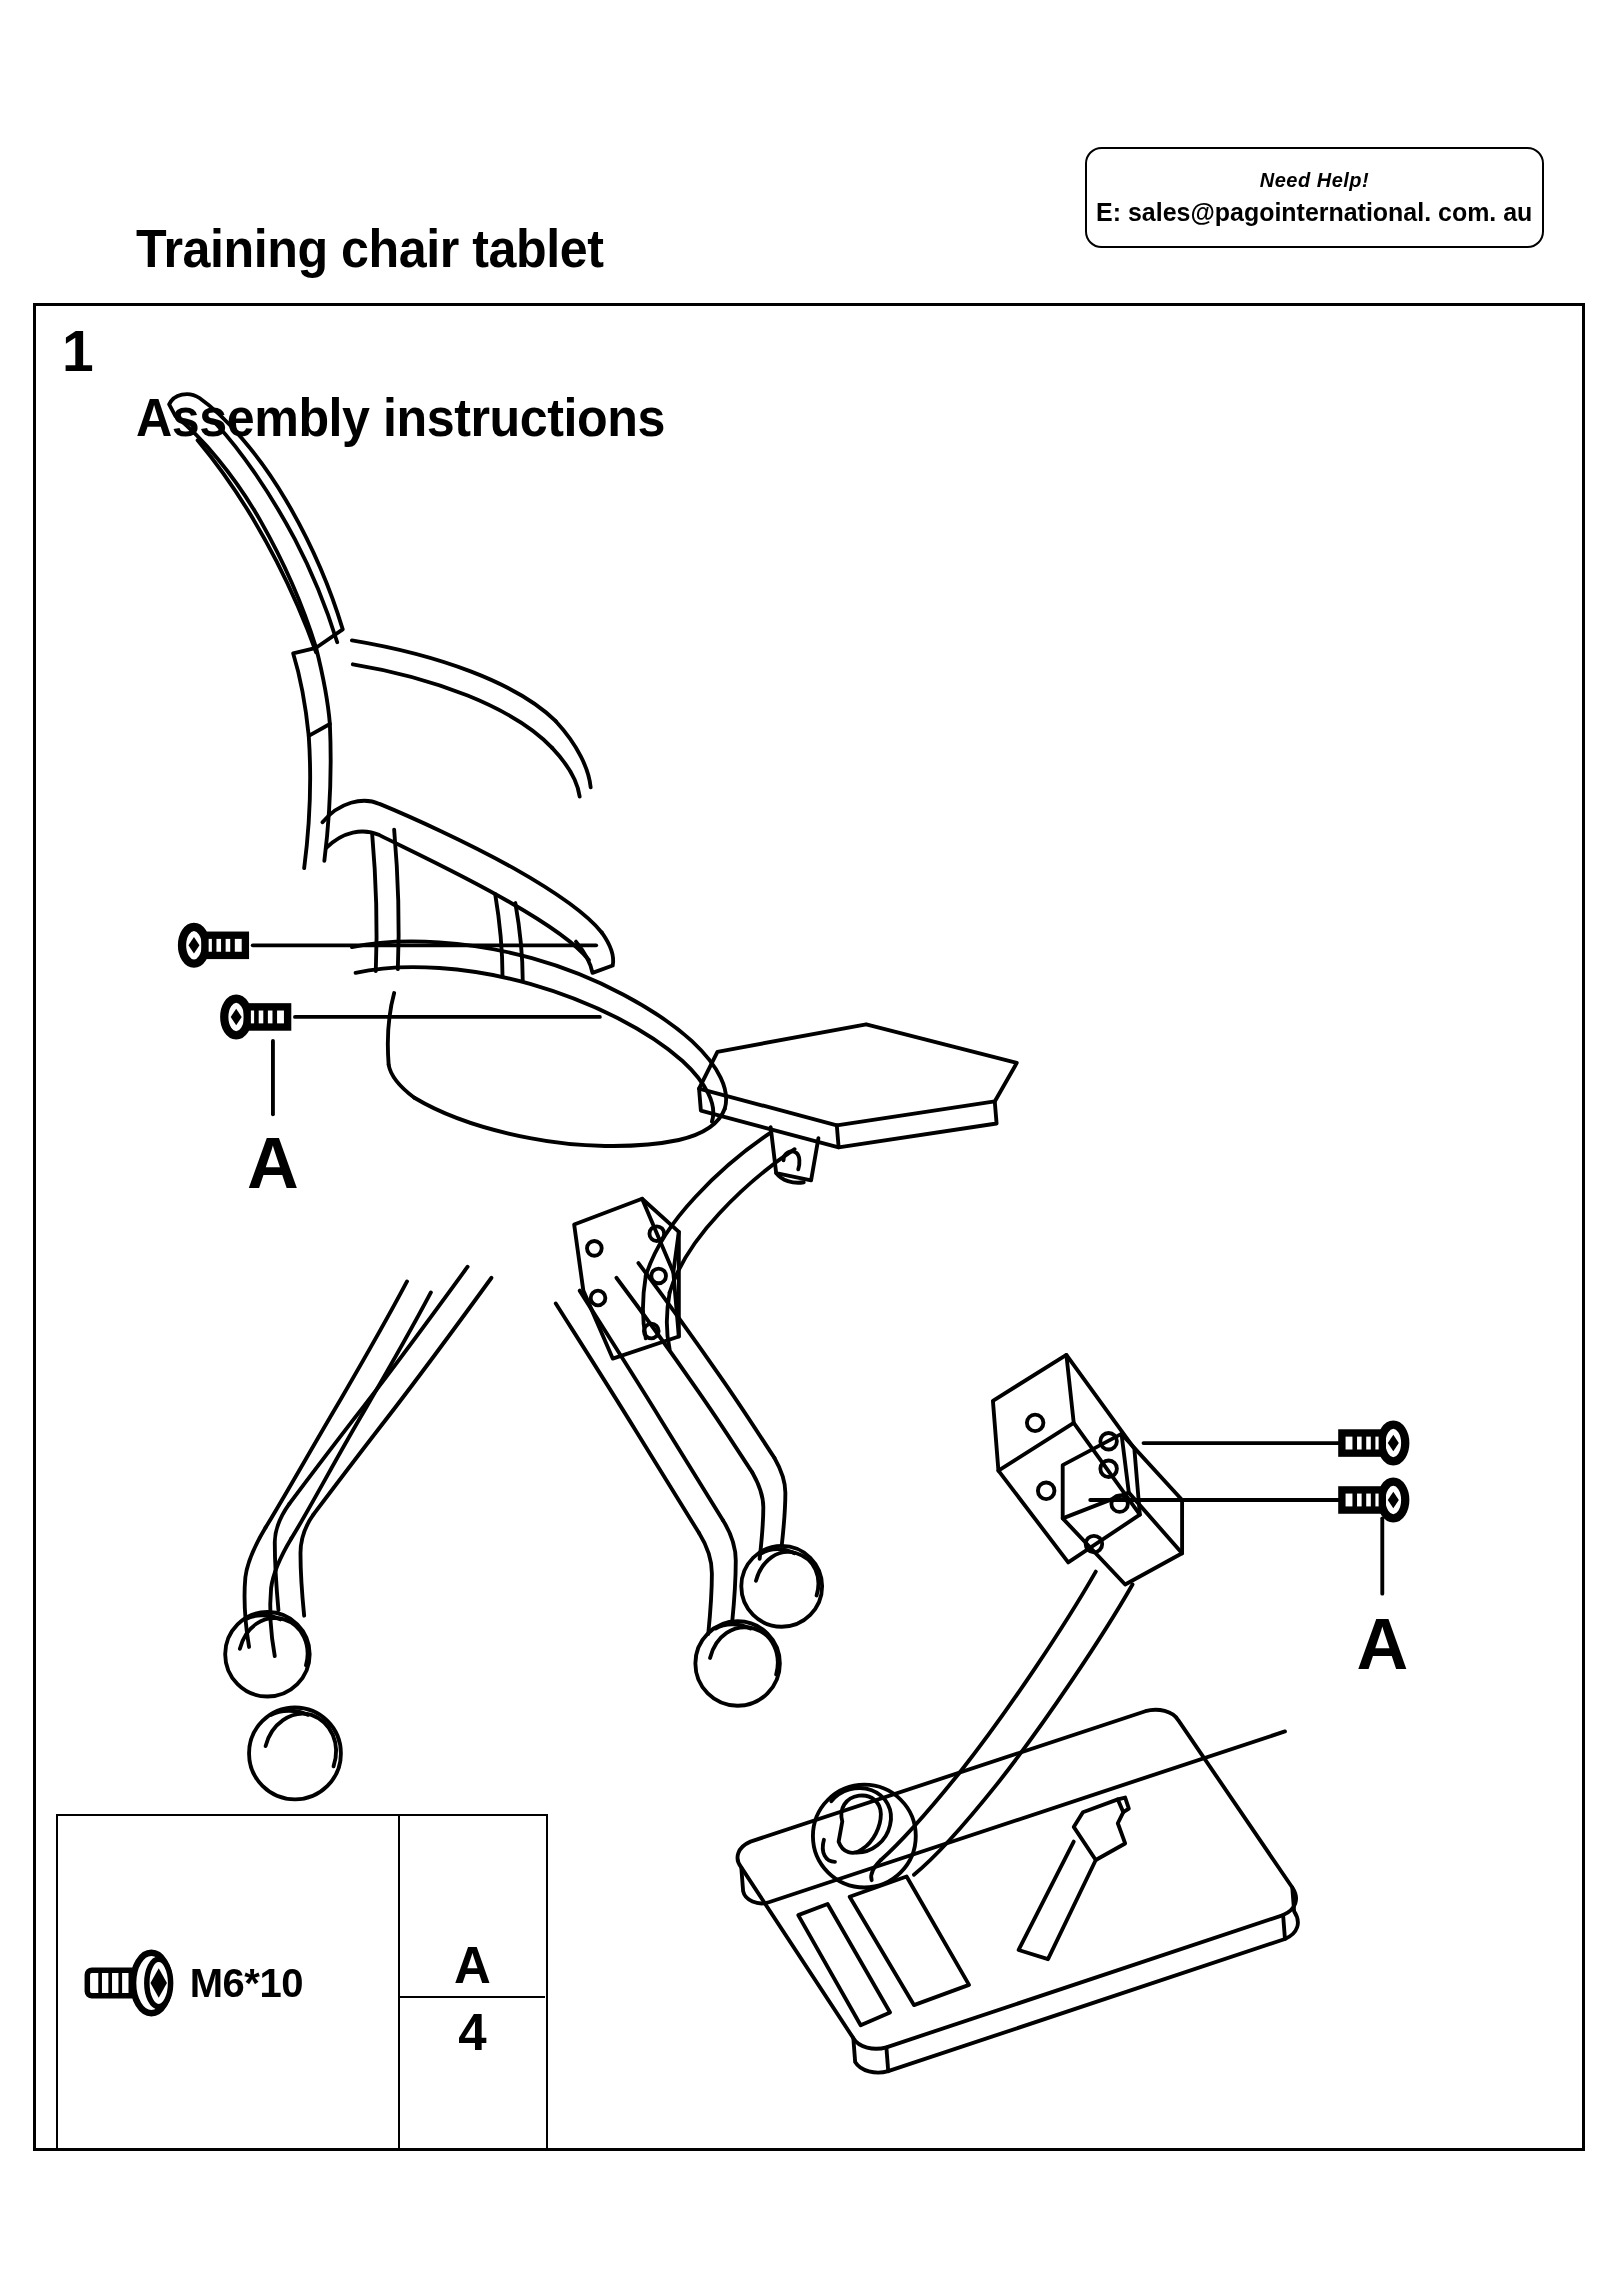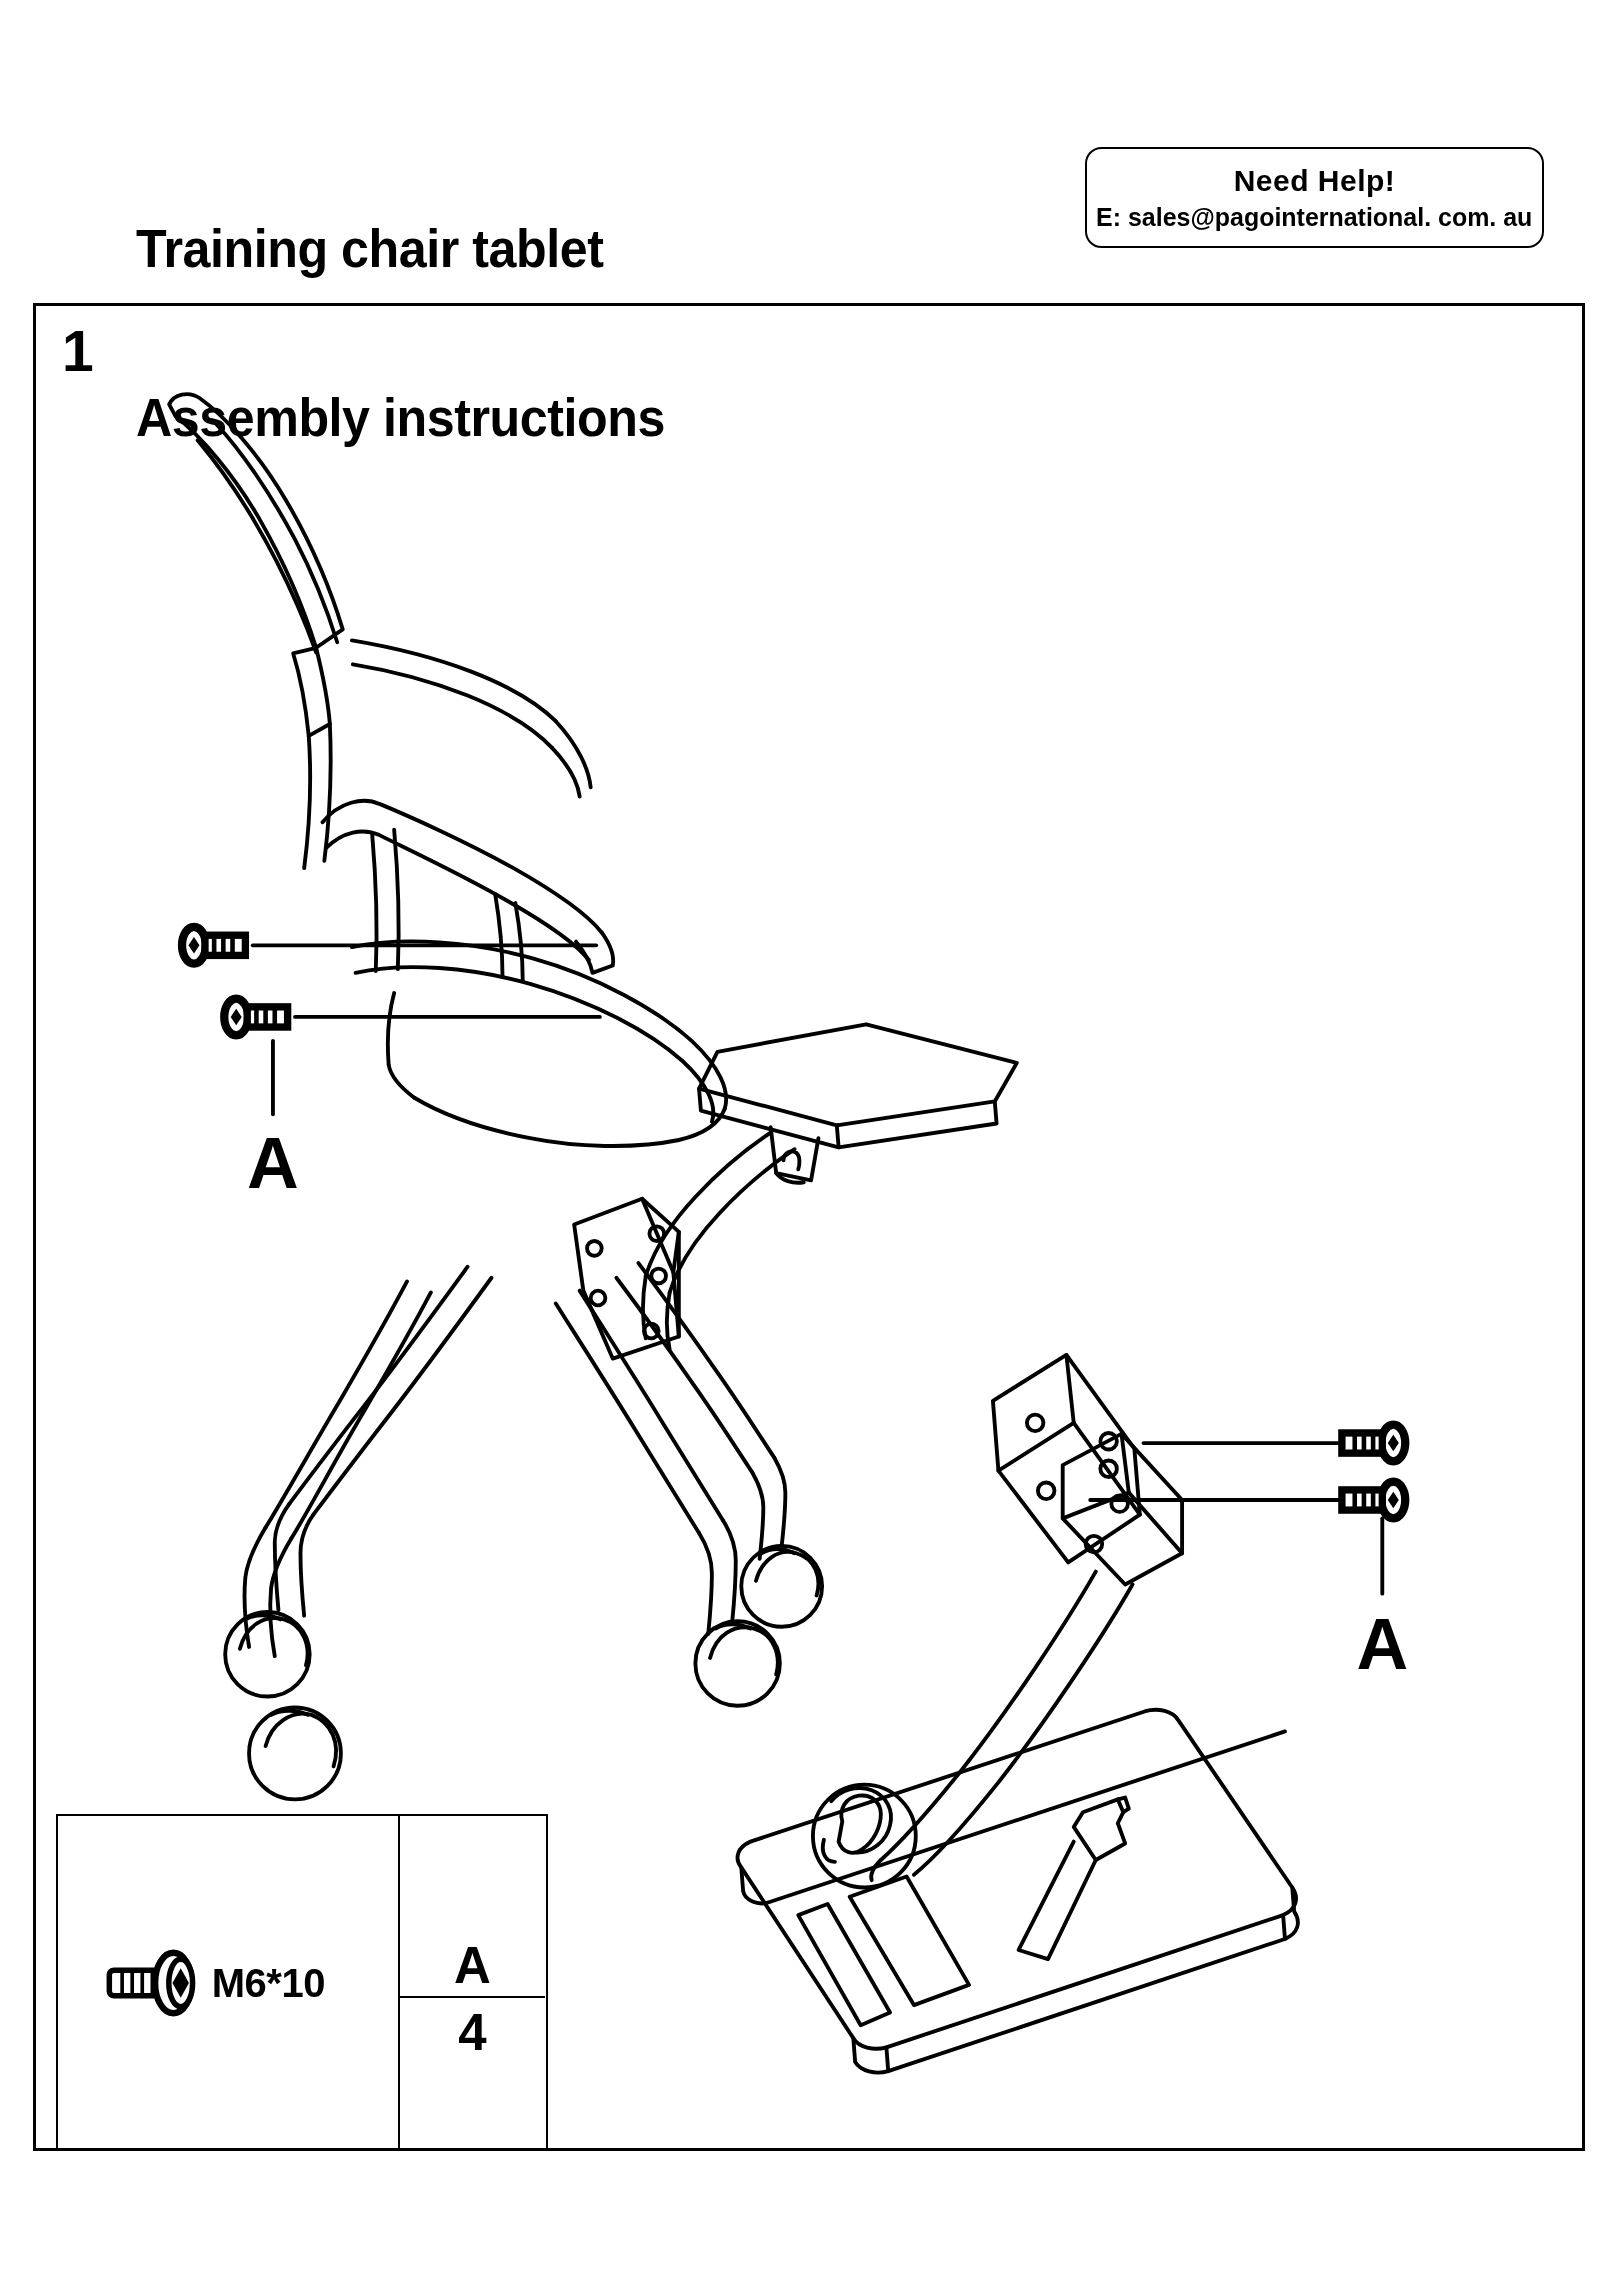--- a/index.html
+++ b/index.html
@@ -42,24 +42,25 @@
     border: 2.8px solid #000;
     border-radius: 16.5px;
     box-sizing: border-box;
     display: flex;
     flex-direction: column;
     align-items: center;
     justify-content: center;
     padding-top: 1.8px;
   }
   #help-box .help-line-1 {
-    font-size: 30px;
+    font-size: 20px;
     font-weight: bold;
     letter-spacing: 0.5px;
     margin-bottom: 4.6px;
+    font-style: italic;
   }
   #help-box .help-line-2 {
     font-size: 26px;
     font-weight: bold;
     transform: scaleX(0.96);
     white-space: nowrap;
   }
 
   
   #main-frame {
@@ -104,21 +105,21 @@
     display: flex;
   }
   #parts-cell-item {
     width: 342px;
     height: 100%;
     border-right: 2.8px solid #000;
     box-sizing: border-box;
     position: relative;
     display: flex;
     align-items: center;
-    padding-left: 44px;
+    padding-left: 22px;
   }
   #screw-icon-table { flex: 0 0 auto; }
   #part-label {
     font-size: 40px;
     font-weight: bold;
     margin-left: 1.8px;
     letter-spacing: -0.5px;
   }
   #parts-cell-codes {
     width: 145px;

